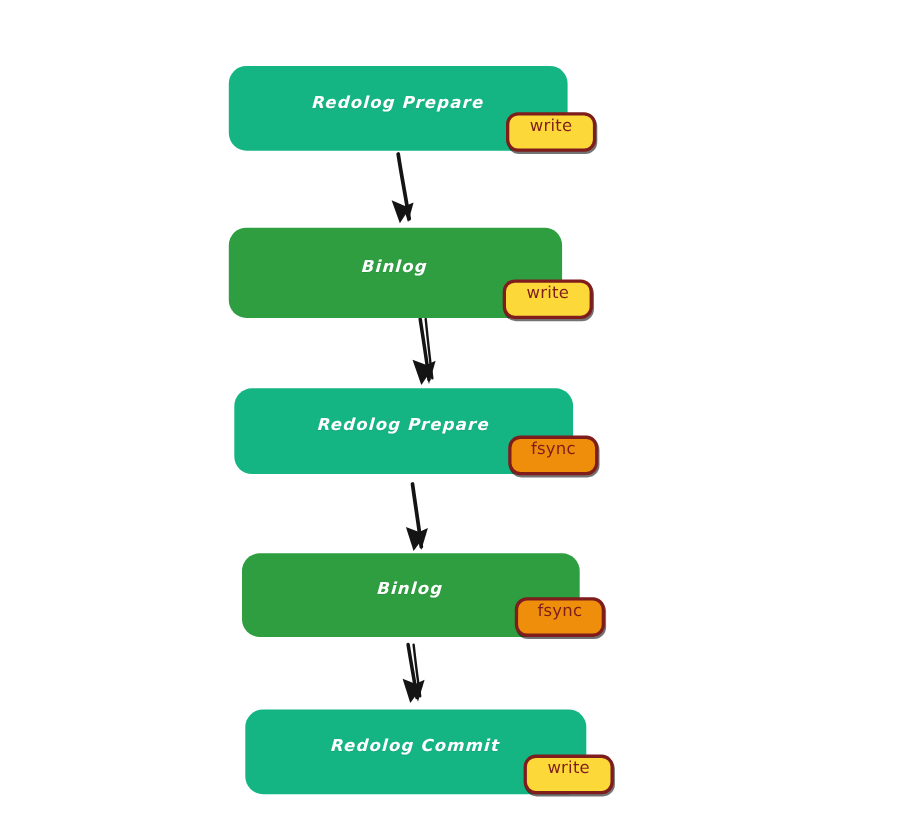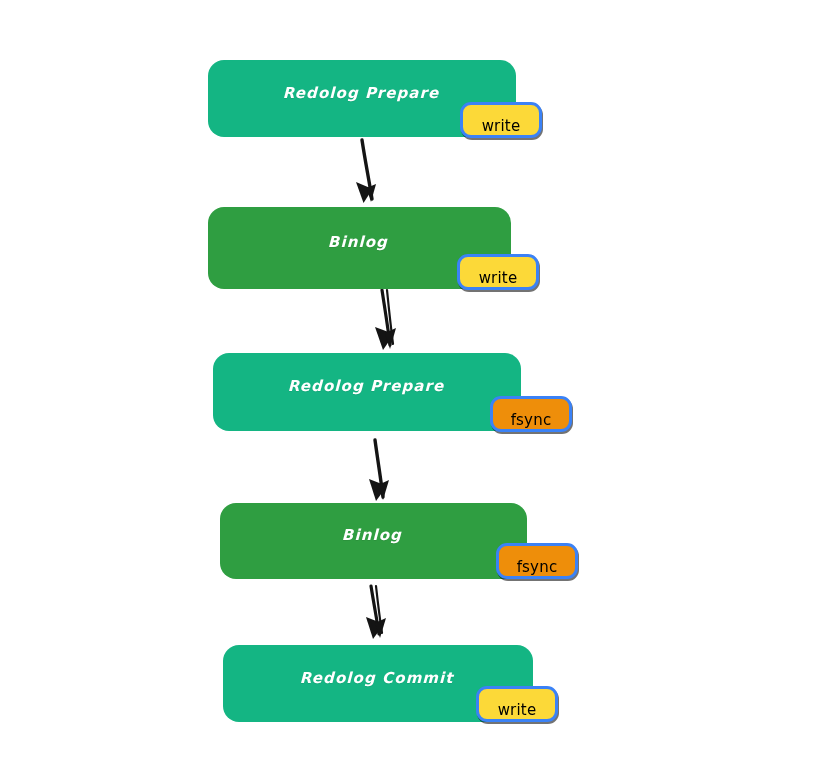--- a/index.html
+++ b/index.html
@@ -41,34 +41,34 @@
     letter-spacing: 1.1px;
     text-align: center;
     transform: translateY(-6px) skewX(-4deg);
     text-shadow: 0 1px 0 rgba(0,0,0,0.07);
     white-space: nowrap;
   }
 
   
   .badge {
     position: absolute;
-    border: 3px solid #3b82f6;
+    border: 3px solid #7f1d1d;
     border-radius: 11px;
     box-sizing: border-box;
     display: flex;
-    align-items: flex-end;
+    align-items: flex-start;
     justify-content: center;
     font-family: "DejaVu Sans", sans-serif;
     font-size: 15px;
-    color: #000000;
+    color: #7f1d1d;
     letter-spacing: 0.2px;
     box-shadow: 1px 2px 0 rgba(0,0,0,0.55);
   }
   .badge.write { background: #fcd938; }
-  .badge.fsync { background: #ee8e0a; margin-left: 28px; }
+  .badge.fsync { background: #ee8e0a; }
 
   
   svg.arrows {
     position: absolute;
     left: 0;
     top: 0;
     width: 815px;
     height: 760px;
     pointer-events: none;
   }

